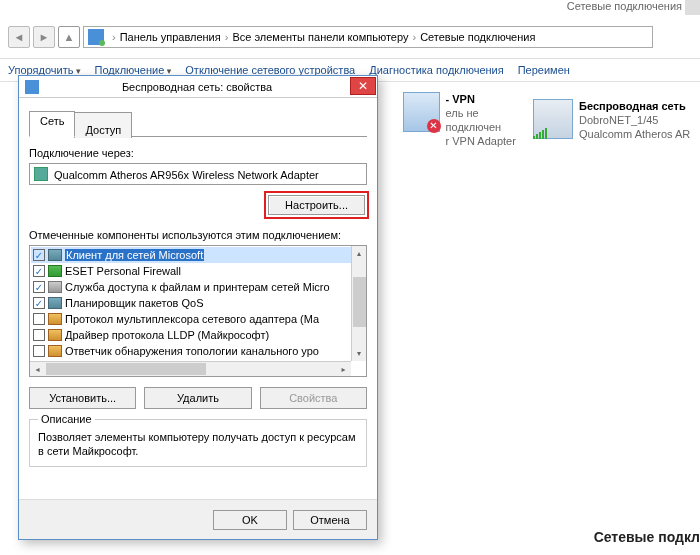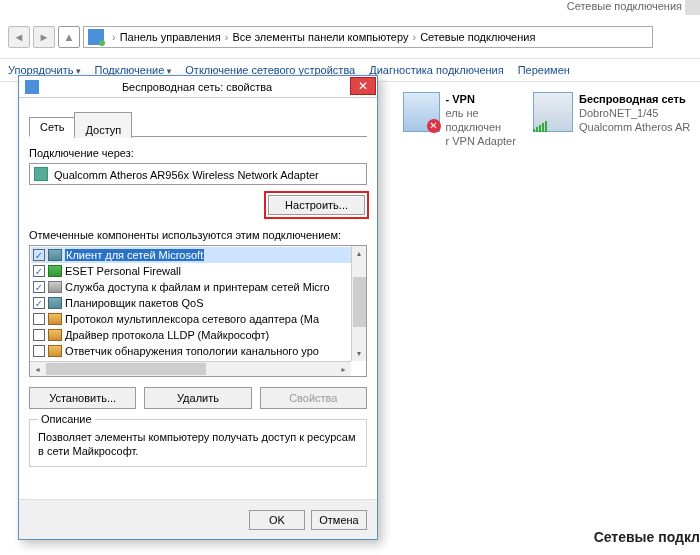--- a/index.html
+++ b/index.html
@@ -21,42 +21,42 @@
 
 .toolbar { position: absolute; top: 58px; left: 0; right: 0; height: 24px; border-top: 1px solid #e0e0e0; border-bottom: 1px solid #e0e0e0; display: flex; align-items: center; padding: 0 8px; gap: 14px; font-size: 11px; color: #1a4d8f; }
 .toolbar span.dd::after { content: ' ▾'; font-size: 9px; color: #555; }
 
 
 .content { position: absolute; top: 82px; left: 0; right: 0; bottom: 0; display: flex; }
 .leftpane { width: 395px; position: relative; }
 .rightpane { flex: 1; padding: 8px 6px; }
 
 
-.conn-row { display: flex; }
+.conn-row { display: flex; align-items: center; }
 .conn { display: flex; padding: 2px; margin-bottom: 4px; }
 .conn .icon { width: 40px; height: 40px; margin-right: 6px; background: linear-gradient(#dbe9f7,#a6c6e6); border: 1px solid #7aa7d0; position: relative; }
 .conn .icon::after { content:''; position:absolute; bottom:-2px; right:-2px; width:14px; height:14px; border-radius:50%; }
 .conn.vpn .icon::after { background:#d34; content:'✕'; color:#fff; font-size:10px; text-align:center; line-height:14px; }
 .conn.wifi .icon { background: linear-gradient(#e8edf3,#c5d3e2); }
 .conn.wifi .sig { position:absolute; bottom:-1px; left:-1px; width:16px; height:12px; }
 .conn.wifi .sig span { position:absolute; bottom:0; width:2px; background:#3a3; }
 .conn.wifi .sig span:nth-child(1){left:0;height:3px;} .conn.wifi .sig span:nth-child(2){left:3px;height:5px;} .conn.wifi .sig span:nth-child(3){left:6px;height:7px;} .conn.wifi .sig span:nth-child(4){left:9px;height:9px;} .conn.wifi .sig span:nth-child(5){left:12px;height:11px;}
 .conn .txt { font-size: 11px; line-height: 14px; }
 .conn .txt .name { font-weight: bold; }
 .conn .txt .desc { color: #666; }
 
 
 .dialog { position: absolute; top: 75px; left: 18px; width: 360px; height: 465px; background: #fff; border: 1px solid #5a8fc7; box-shadow: 4px 4px 10px rgba(0,0,0,0.25); z-index: 10; }
 .dlg-title { height: 22px; background: #fff; display: flex; align-items: center; padding: 0 6px; border-bottom: 1px solid #ccc; font-size: 11px; }
 .dlg-title .ico { width:14px; height:14px; background:#4a90d9; margin-right:5px; }
 .dlg-title .ttl { flex:1; text-align: center; }
 .dlg-title .close { width: 26px; height: 18px; background: #e04545; color: #fff; text-align: center; line-height: 16px; font-size: 12px; margin-top:-2px; margin-right:-5px; border:1px solid #b02020; }
 
 .dlg-body { padding: 6px 10px 0 10px; }
-.tabs { display: flex; border-bottom: 1px solid #999; margin-top: 6px; align-items: flex-end; }
+.tabs { display: flex; border-bottom: 1px solid #999; margin-top: 6px; }
 .tab { padding: 3px 10px 3px 10px; border: 1px solid #999; border-bottom: none; background: #fff; font-size: 11px; margin-right: -1px; position: relative; top: 1px; }
 .tab.active { background: #fff; border-bottom: 1px solid #fff; z-index: 1; }
 .tab.inactive { background: #f4f4f4; top: 2px; padding-top:11px; padding-bottom:2px; }
 
 .section-lbl { font-size: 11px; margin: 10px 0 4px 0; }
 .adapter-box { border: 1px solid #999; padding: 3px 4px; font-size: 11px; display: flex; align-items: flex-end; height: 22px; }
 .adapter-box .aicon { width:14px; height:14px; background:#5a9; margin-right:6px; border:1px solid #396; }
 
 .cfg-btn-row { text-align: right; margin-top: 6px; }
 .cfg-btn { display: inline-block; padding: 3px 16px; border: 1px solid #999; background: #f0f0f0; font-size: 11px; box-shadow: 1px 1px 0 #fff inset; text-align: center; }
@@ -84,21 +84,21 @@
 
 .btn-row { margin-top: 10px; display: flex; gap: 8px; }
 .btn { flex:1; padding: 4px 0; border: 1px solid #999; background: #f0f0f0; font-size: 11px; text-align: center; }
 .btn.disabled { color: #999; }
 
 .fieldset { border: 1px solid #ccc; margin-top: 10px; padding: 6px 8px 8px 8px; font-size: 11px; }
 .fieldset .legend { position: relative; top: -13px; background: #fff; padding: 0 3px; display: inline-block; }
 .fieldset .desc { margin-top: -8px; line-height: 14px; }
 
 .dlg-footer { position: absolute; bottom: 0; left: 0; right: 0; height: 40px; border-top: 1px solid #ddd; background: #f0f0f0; display: flex; align-items: center; justify-content: flex-end; padding: 0 10px; gap: 6px; }
-.dlg-footer .btn { flex: none; width: 56px; padding: 3px 0; }
+.dlg-footer .btn { flex: none; width: 74px; padding: 3px 0; }
 
 .right-label { position: absolute; bottom: 10px; right: 0; font-size: 14px; font-weight: bold; color: #222; }
 </style>
 </head>
 <body>
 
 <div class="topbar"><span>Сетевые подключения</span></div>
 
 <div class="addr">
   <div class="navbtn">◄</div>

